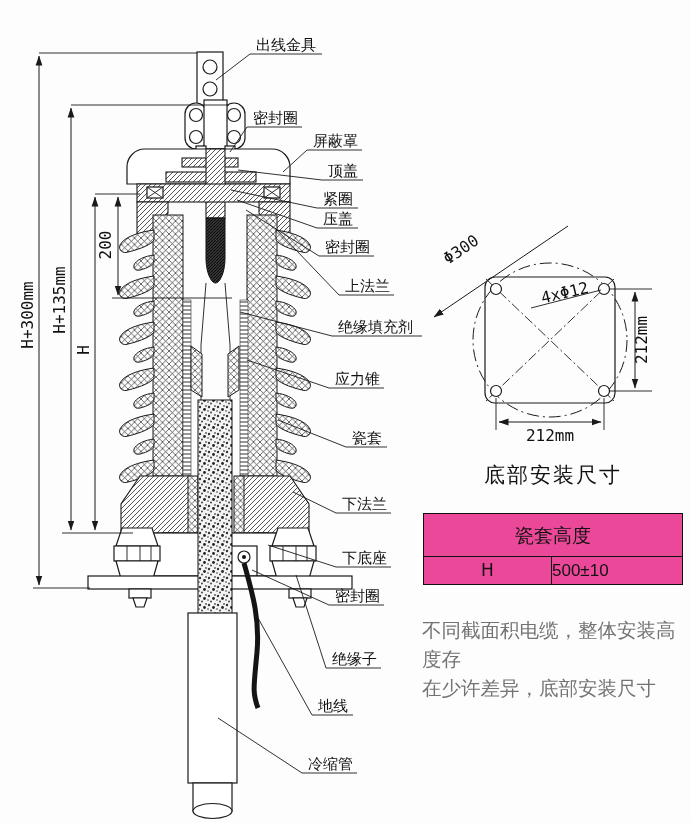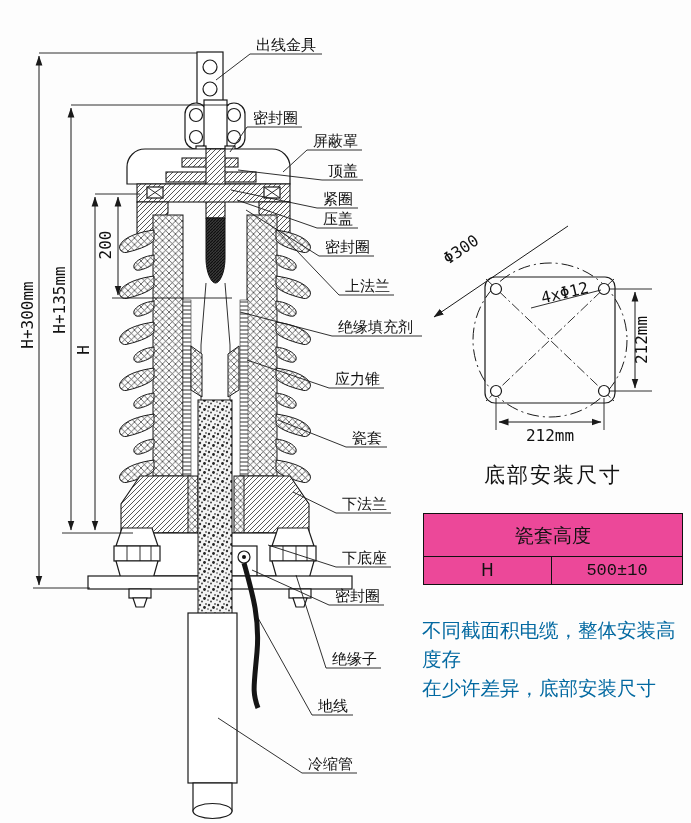--- a/index.html
+++ b/index.html
@@ -13,22 +13,22 @@
   .porc{fill:url(#xhatch);stroke:#1a1a1a;stroke-width:1;}
   .met{fill:url(#hatch);stroke:#1a1a1a;stroke-width:1.1;}
   .lbl{font-size:15px;fill:#111;font-family:"DejaVu Sans",sans-serif;}
   .dim{font-family:"DejaVu Sans Mono","Liberation Mono",monospace;font-size:16px;fill:#111;}
   .cap{font-size:21px;fill:#111;letter-spacing:2px;}
   .tbl{position:absolute;left:423px;top:513px;width:260px;border:1.7px solid #111;
        background:#ec4899;box-sizing:border-box;}
   .tbl .hd{height:42px;line-height:42px;text-align:center;font-size:19px;border-bottom:1.5px solid #111;}
   .tbl .row{display:flex;height:27px;line-height:27px;font-size:17px;}
   .tbl .c1{width:127px;text-align:center;border-right:1.5px solid #111;}
-  .tbl .c2{flex:1;text-align:center;font-family:Liberation Mono, monospace;}
-  .note{position:absolute;left:422px;top:616px;width:268px;font-size:19.5px;line-height:29px;color:#0369a1;}
+  .tbl .c2{flex:1;text-align:left;font-family:Liberation Sans, sans-serif;}
+  .note{position:absolute;left:422px;top:616px;width:268px;font-size:19.5px;line-height:29px;color:#737373;}
 </style>
 </head>
 <body>
 
 <div class="stage">
 
 <svg width="691" height="823" viewBox="0 0 691 823">
   <defs>
     <marker id="arw" viewBox="0 0 10 10" refX="9.5" refY="5" markerWidth="10" markerHeight="10" orient="auto-start-reverse">
       <path d="M0,1.6 L10,5 L0,8.4 Z" fill="#1a1a1a"></path>

